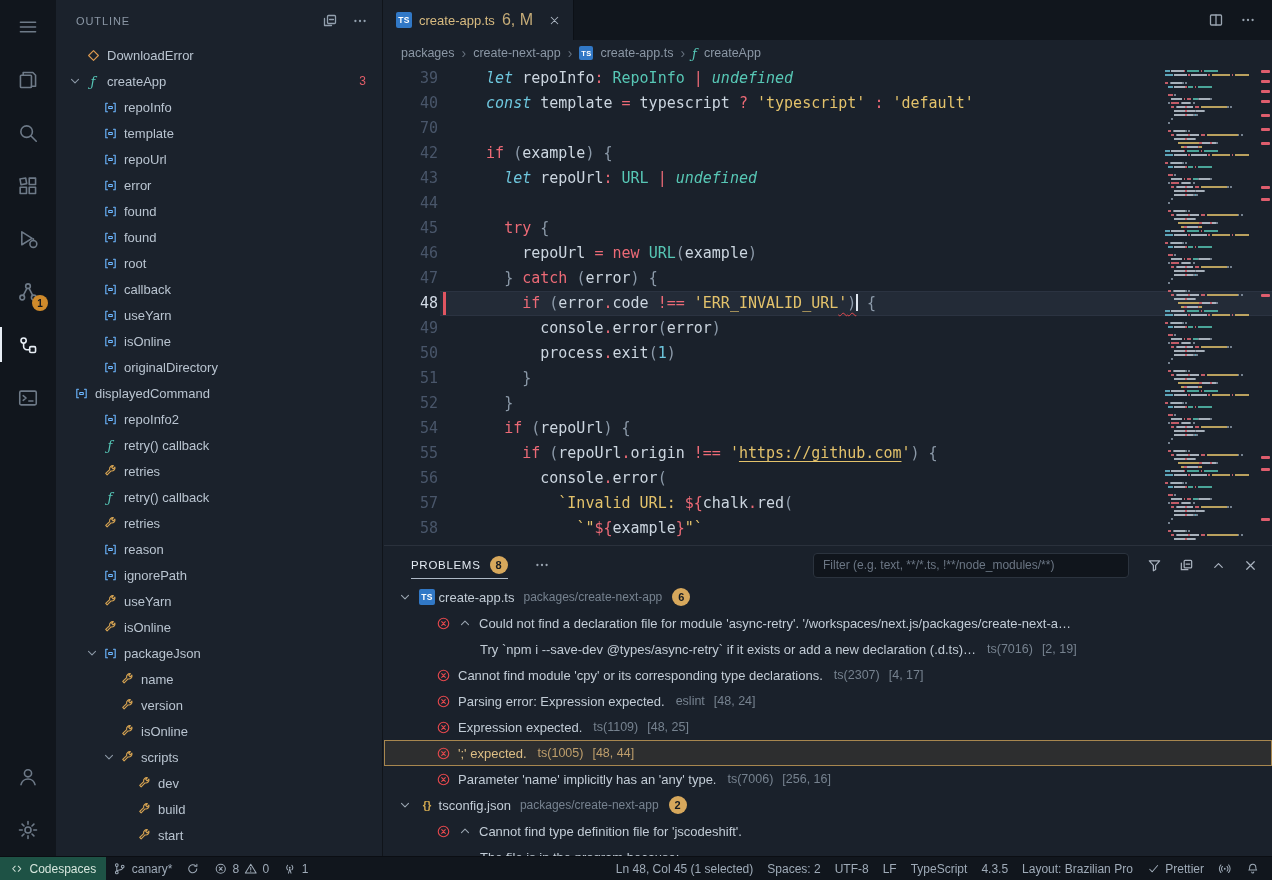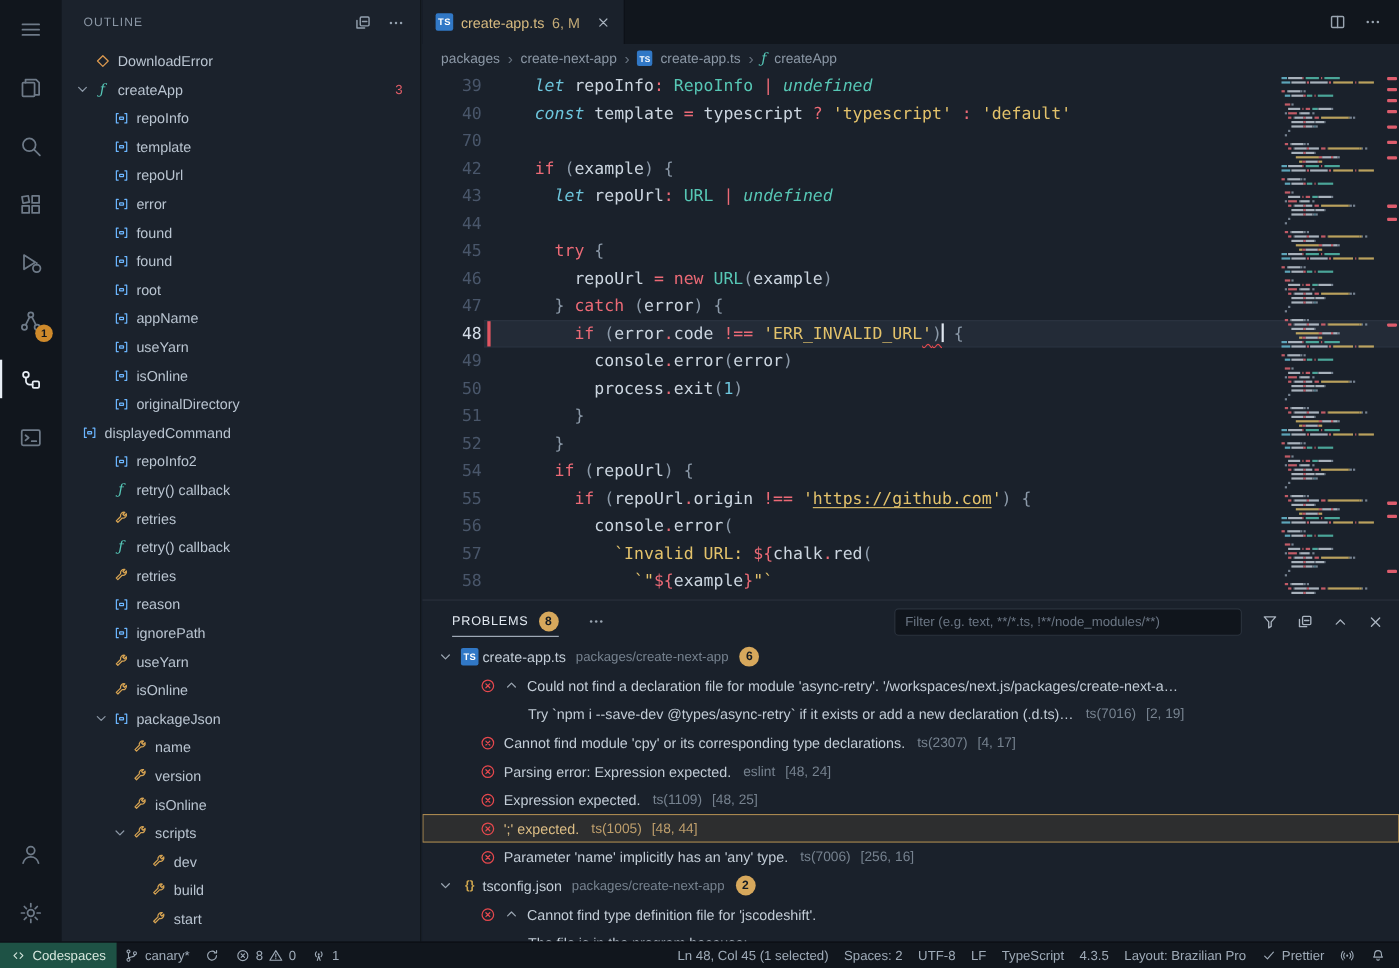--- a/index.html
+++ b/index.html
@@ -40,21 +40,21 @@
   .sym-class{color:#dd9a50;}
   .fx{font-family:"DejaVu Serif",serif;font-style:italic;color:#56c7b7;font-size:13px;line-height:1;}
   .olabel{white-space:nowrap;}
   .obadge{margin-left:auto;margin-right:16px;color:#e25d68;font-size:12px;}
 
   
   .main{position:absolute;left:384px;top:0;right:0;bottom:24px;display:flex;flex-direction:column;background:#1a212b;}
   .tabbar{height:40px;flex:none;background:#11161d;display:flex;align-items:stretch;}
   .tab{display:flex;align-items:center;gap:7px;padding:0 12px;background:#1a212b;color:#d8bb80;
        font-size:13px;border-right:1px solid #0c1016;cursor:pointer;}
-  .tab-decor{font-size:13px;opacity:.9;}
+  .tab-decor{font-size:16px;opacity:.9;}
   .tab-close{color:#aab4c0;margin-left:8px;display:flex;}
   .tab-close .ic{width:13px;height:13px;}
   .tabbar-actions{margin-left:auto;display:flex;align-items:center;gap:16px;padding:0 16px;color:#9aa5b1;}
   .fic-ts{width:16px;height:16px;flex:none;background:#3178c6;color:#fff;font-size:8.5px;font-weight:700;
           display:flex;align-items:center;justify-content:center;border-radius:2px;letter-spacing:.3px;}
   .fic-json{width:16px;flex:none;color:#cfa74f;font-weight:700;font-size:11px;text-align:center;}
 
   .breadcrumbs{height:26px;flex:none;display:flex;align-items:center;gap:7px;padding:0 17px;
                color:#8b97a5;font-size:12.5px;}
   .bsep{color:#66717e;font-size:14px;}
@@ -336,21 +336,21 @@
 
   </div>
         <div class="orow" style="padding-left:29px">
     <span class="twist"></span>
     <span class="sym sym-variable">
             <svg class="ic" viewBox="0 0 16 16">
               <path d="M4.8 3.5H3v9h1.8M11.2 3.5H13v9h-1.8"></path>
               <rect x="6.1" y="6.9" width="3.8" height="2.2" rx="0.4"></rect>
             </svg>
           </span>
-    <span class="olabel">appName</span>
+    <span class="olabel">callback</span>
 
   </div>
         <div class="orow" style="padding-left:29px">
     <span class="twist"></span>
     <span class="sym sym-variable">
             <svg class="ic" viewBox="0 0 16 16">
               <path d="M4.8 3.5H3v9h1.8M11.2 3.5H13v9h-1.8"></path>
               <rect x="6.1" y="6.9" width="3.8" height="2.2" rx="0.4"></rect>
             </svg>
           </span>

